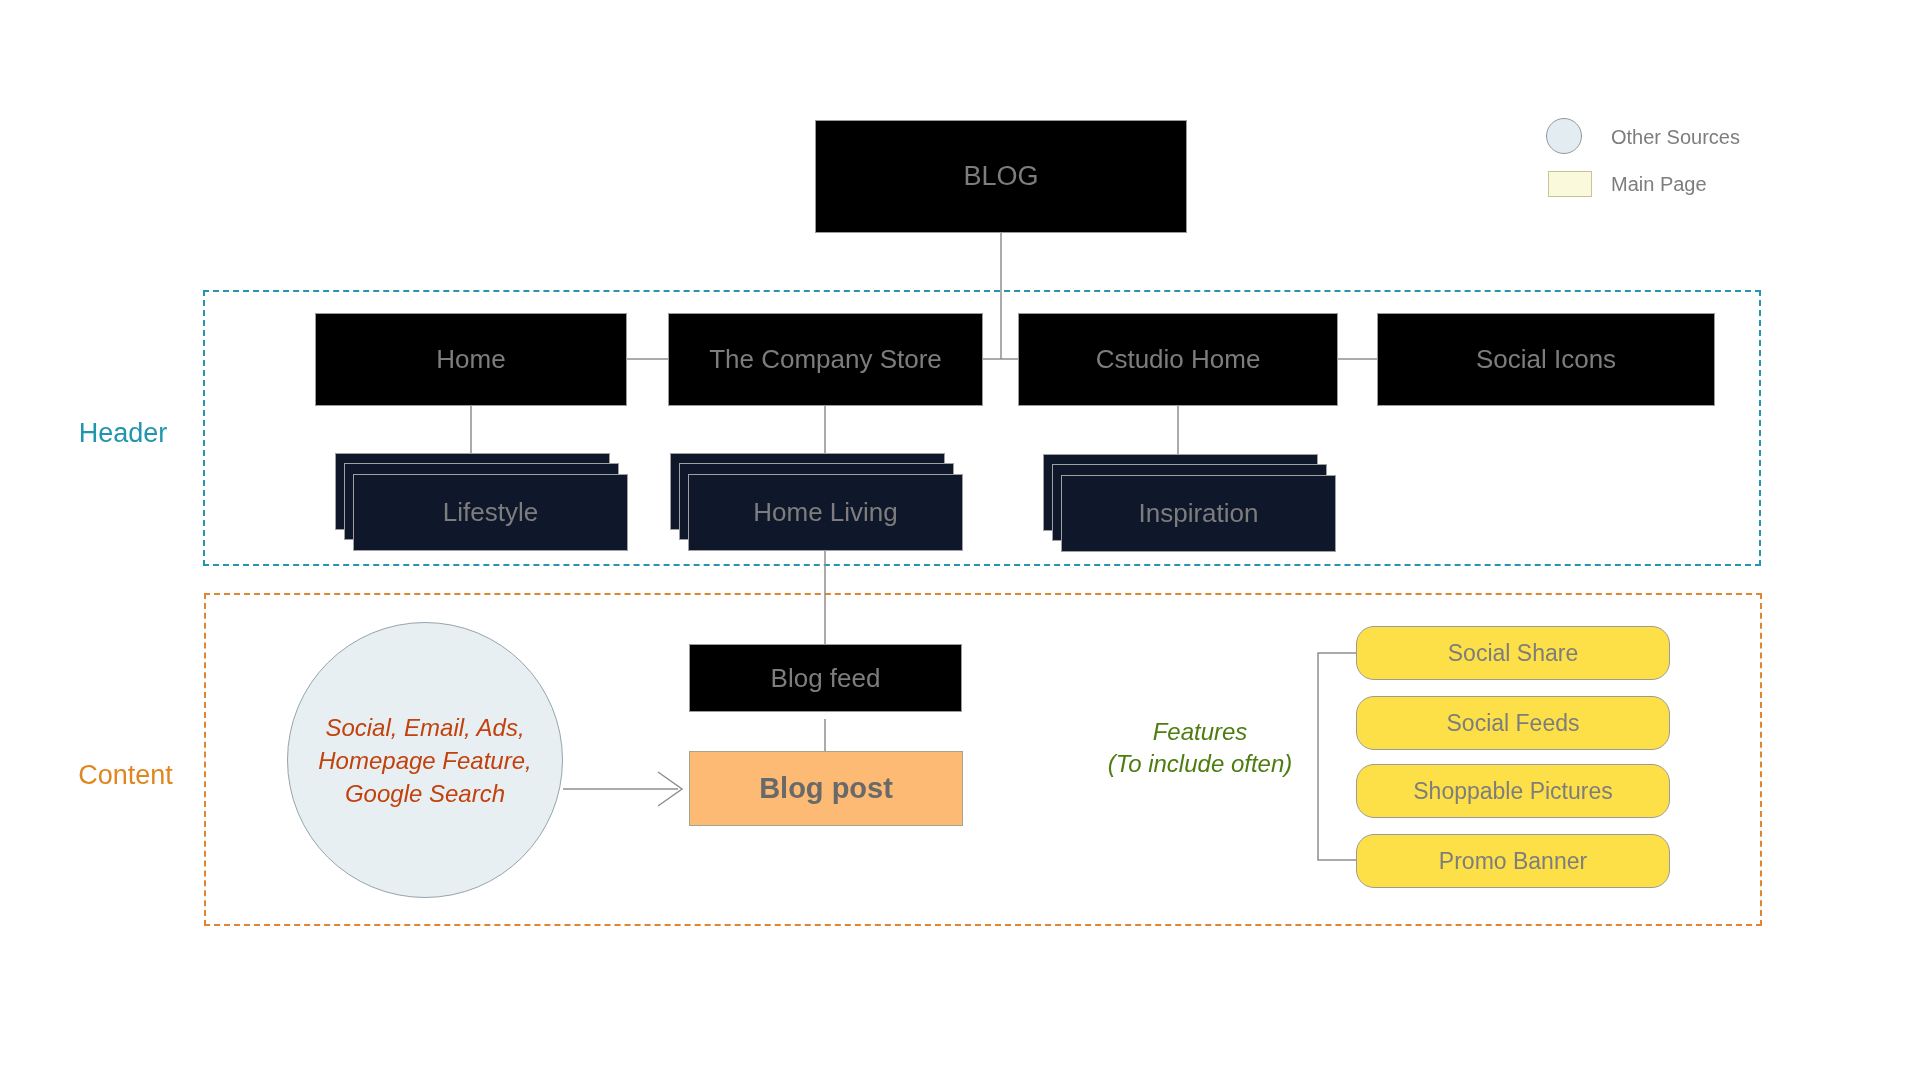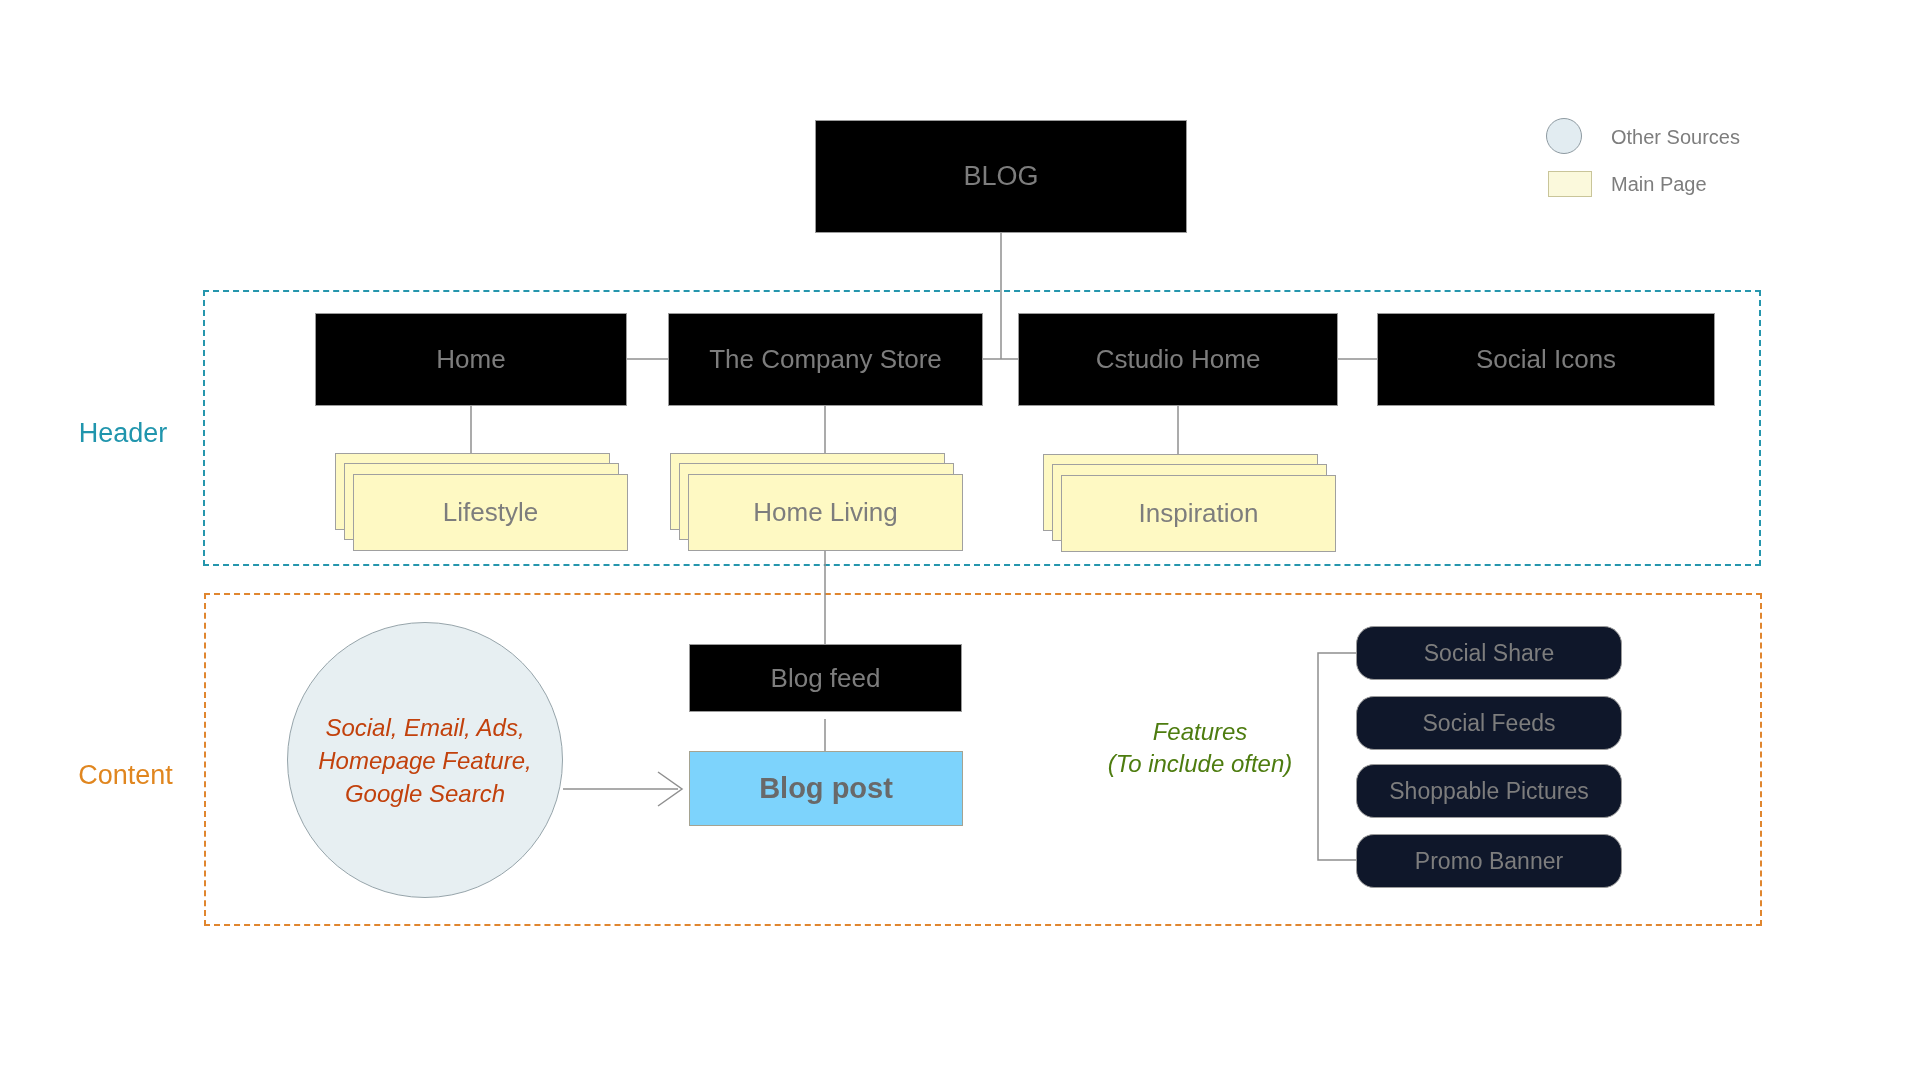--- a/index.html
+++ b/index.html
@@ -15,39 +15,39 @@
   .region-label{font-size:27px;}
   .region-label.header{color:#2095ad;}
   .region-label.content{color:#e0861f;}
   
   .node{
     background:#000000;border:1px solid #9b9b9b;color:#7d7d7d;
     display:flex;align-items:center;justify-content:center;
     font-size:26px;text-align:center;
   }
   .node.blog{font-size:27px;}
-  .node.mainpage{background:#7dd3fc;border:1px solid #a5a391;color:#696969;font-weight:bold;font-size:29px;}
+  .node.mainpage{background:#fdba74;border:1px solid #a5a391;color:#696969;font-weight:bold;font-size:29px;}
   
   .stack{width:294px;height:96px;}
   .stack .layer{
-    position:absolute;width:273px;height:75px;background:#fef9c3;border:1px solid #a0a0a0;
+    position:absolute;width:273px;height:75px;background:#0f172a;border:1px solid #a0a0a0;
     display:flex;align-items:center;justify-content:center;color:#7d7d7d;font-size:26px;
   }
   
   .big-circle{
     width:276px;height:276px;border-radius:50%;
     background:#e7eff2;border:1.5px solid #96a4aa;
     display:flex;flex-direction:column;align-items:center;justify-content:center;
     color:#c2410c;font-style:italic;font-size:24px;line-height:33px;text-align:center;
   }
   
   .pill{
-    background:#0f172a;border:1px solid #9b9b9b;border-radius:18px;
+    background:#fde047;border:1px solid #9b9b9b;border-radius:18px;
     display:flex;align-items:center;justify-content:center;
-    color:#7d7d7d;font-size:23px;width:266px;height:54px;
+    color:#7d7d7d;font-size:23px;width:314px;height:54px;
   }
   .features-label{
     color:#4d7c0f;font-style:italic;font-size:24px;line-height:32px;text-align:center;
   }
   
   .legend-circle{
     width:36px;height:36px;border-radius:50%;
     background:#e2ecf1;border:1px solid #8e9aa1;
   }
   .legend-rect{

